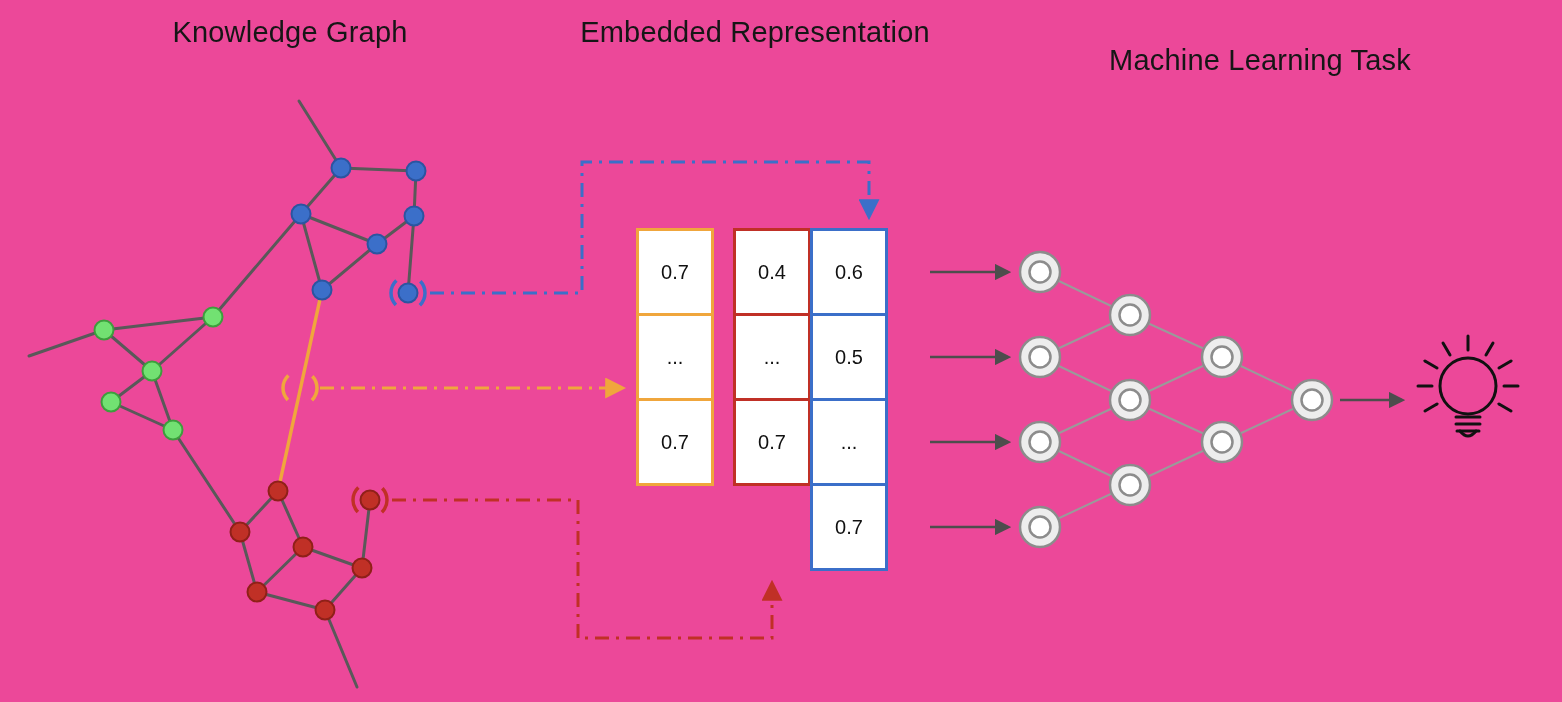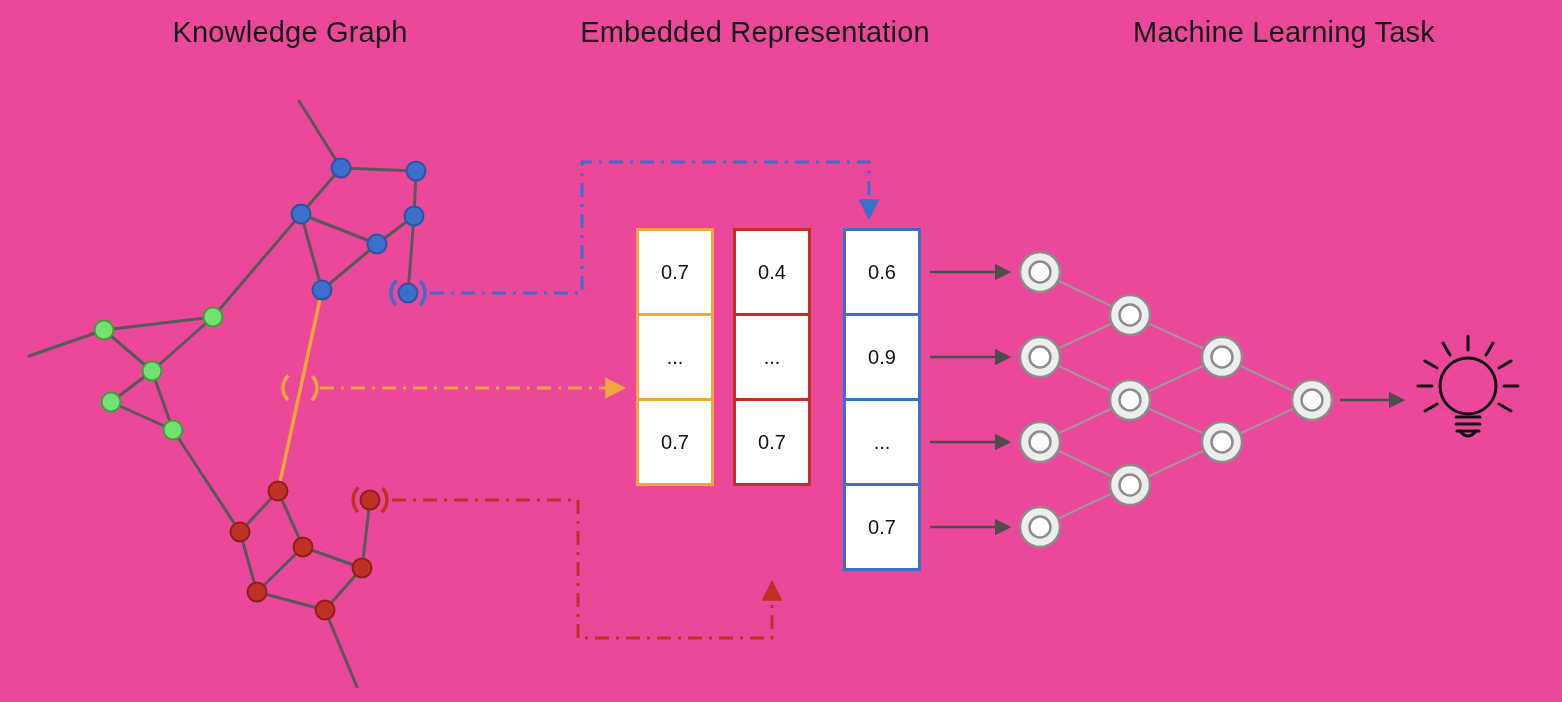--- a/index.html
+++ b/index.html
@@ -17,34 +17,34 @@
     position: absolute;
     top: 16px;
     text-align: center;
     font-size: 29px;
     font-weight: 400;
     color: var(--text, #161616);
     letter-spacing: 0.2px;
   }
   .t-left   { left: 100px;  width: 380px; }
   .t-center { left: 535px;  width: 440px; }
-  .t-right  { left: 1064px; width: 440px; }
+  .t-right  { left: 1040px; width: 440px; margin-top: 28px; }
 
   
   .vec {
     position: absolute;
     top: 228px;
     width: 78px;
     box-sizing: border-box;
     background: #ffffff;
     border: 3px solid;
   }
   .vec-yellow { left: 636px; border-color: var(--yellow, #F0A63C); }
   .vec-red    { left: 733px; border-color: var(--red, #C03026); }
-  .vec-blue   { left: 843px; border-color: var(--blue, #3B6FC9); }
+  .vec-blue   { left: 810px; border-color: var(--blue, #3B6FC9); }
   .vec .cell {
     height: 82px;
     display: flex;
     align-items: center;
     justify-content: center;
     font-size: 20px;
     color: #111111;
     border-top: 3px solid;
     border-color: inherit;
   }
@@ -249,18 +249,18 @@
     <div class="cell">...</div>
     <div class="cell">0.7</div>
   </div>
   <div class="vec vec-red">
     <div class="cell">0.4</div>
     <div class="cell">...</div>
     <div class="cell">0.7</div>
   </div>
   <div class="vec vec-blue">
     <div class="cell">0.6</div>
-    <div class="cell">0.9</div>
+    <div class="cell">0.5</div>
     <div class="cell">...</div>
     <div class="cell">0.7</div>
   </div>
 
 </div>
 
 </body></html>

